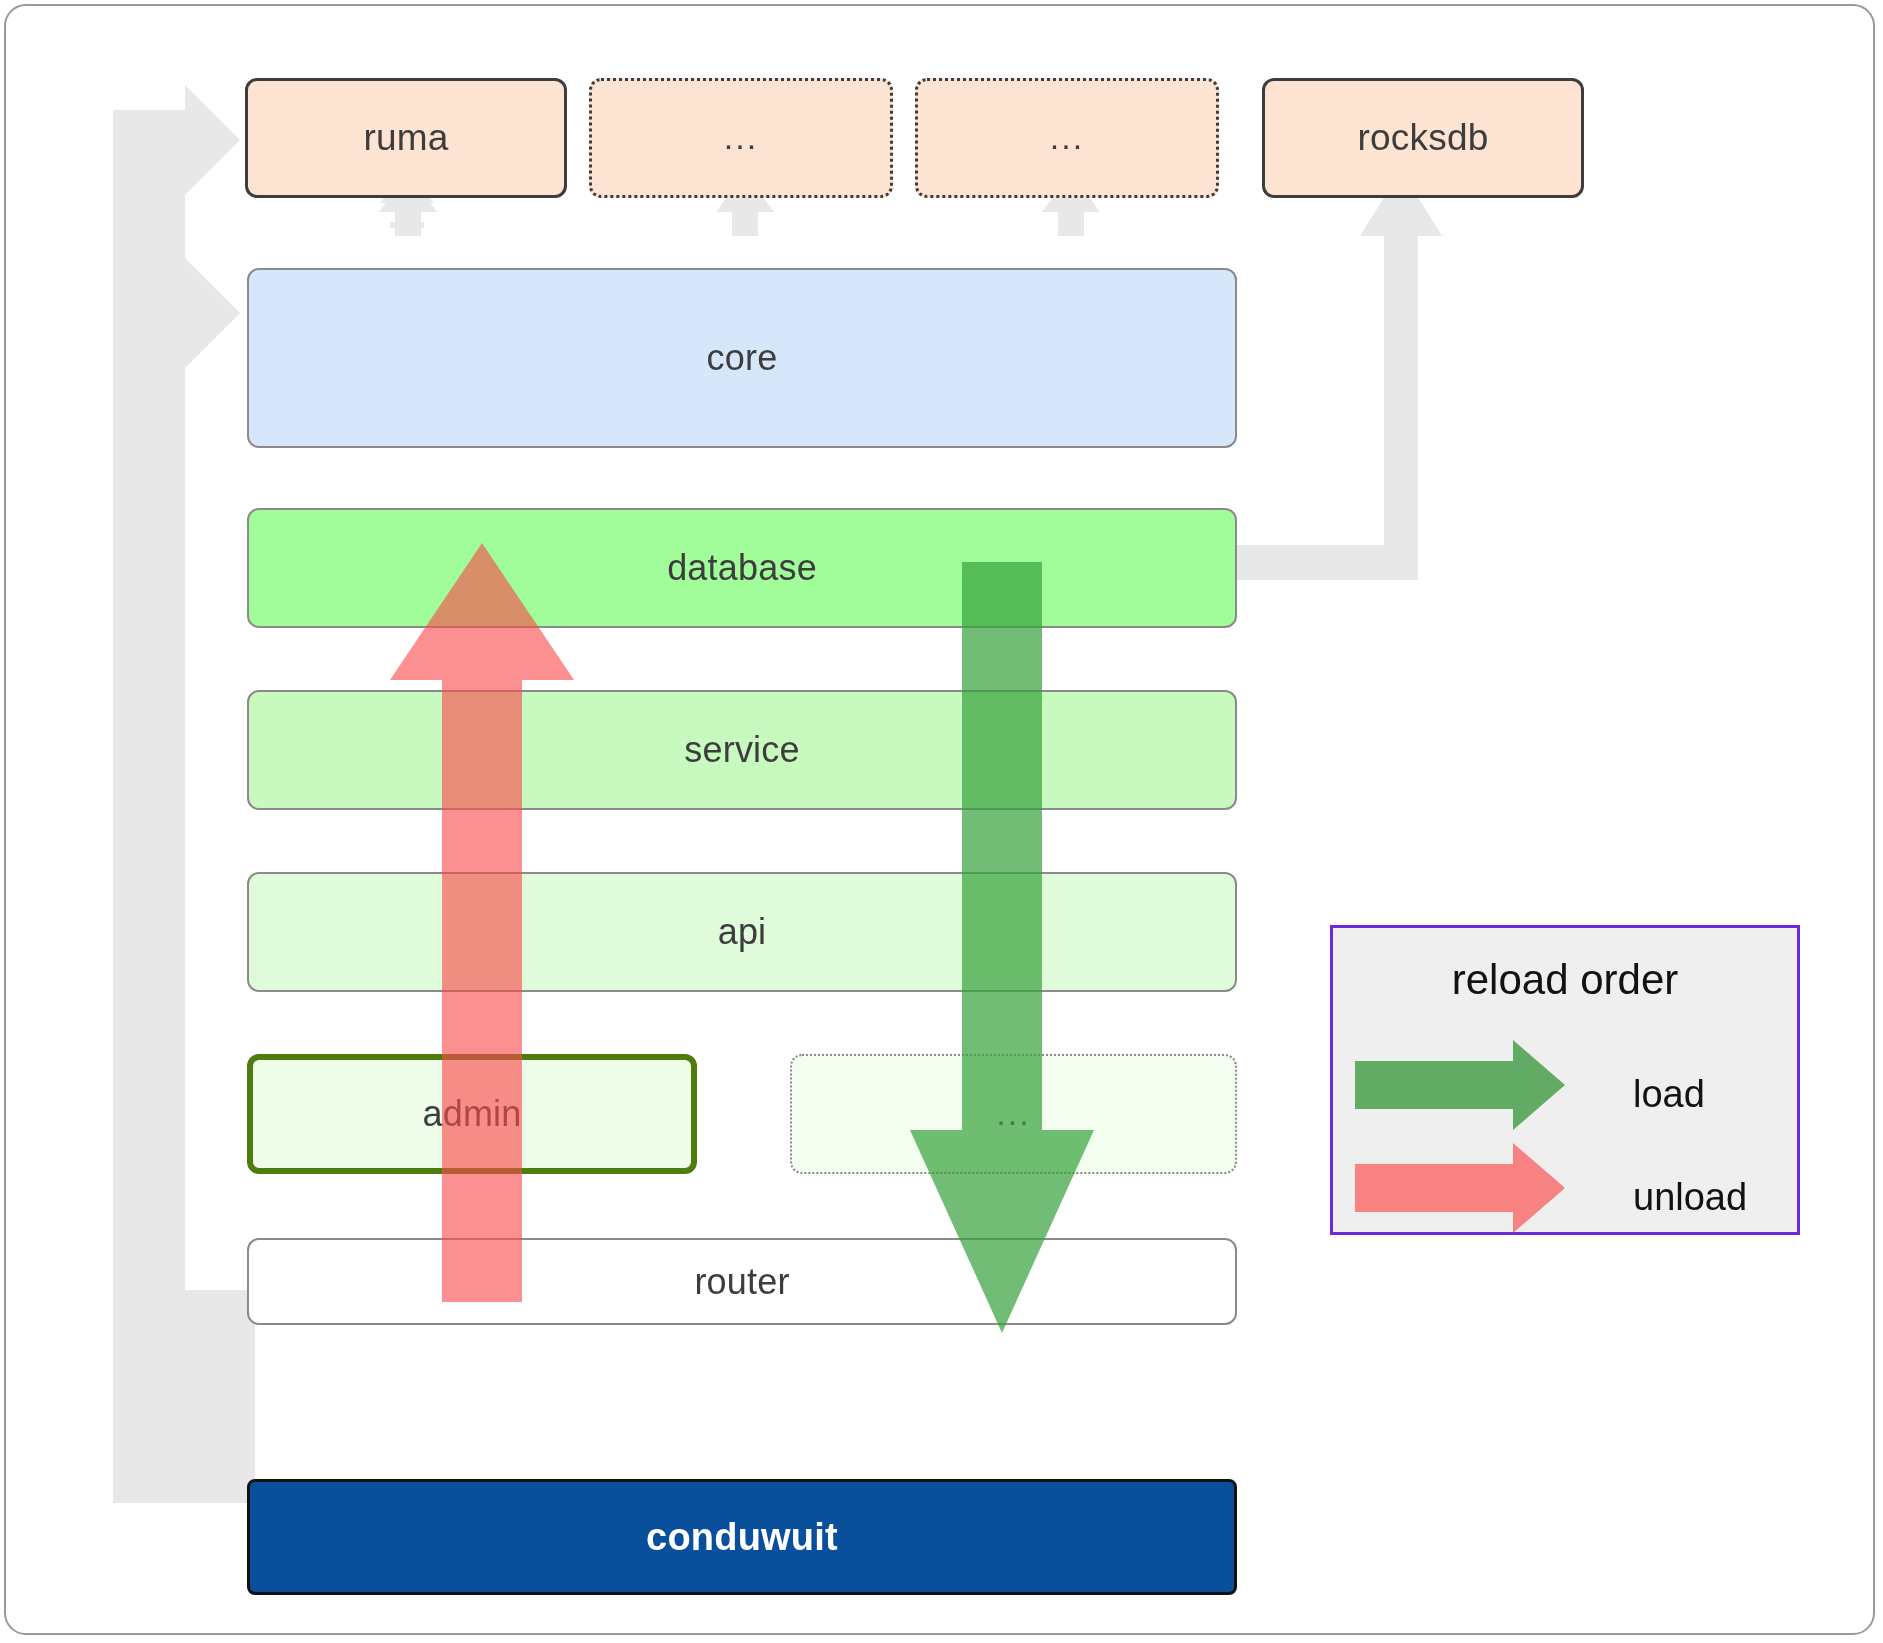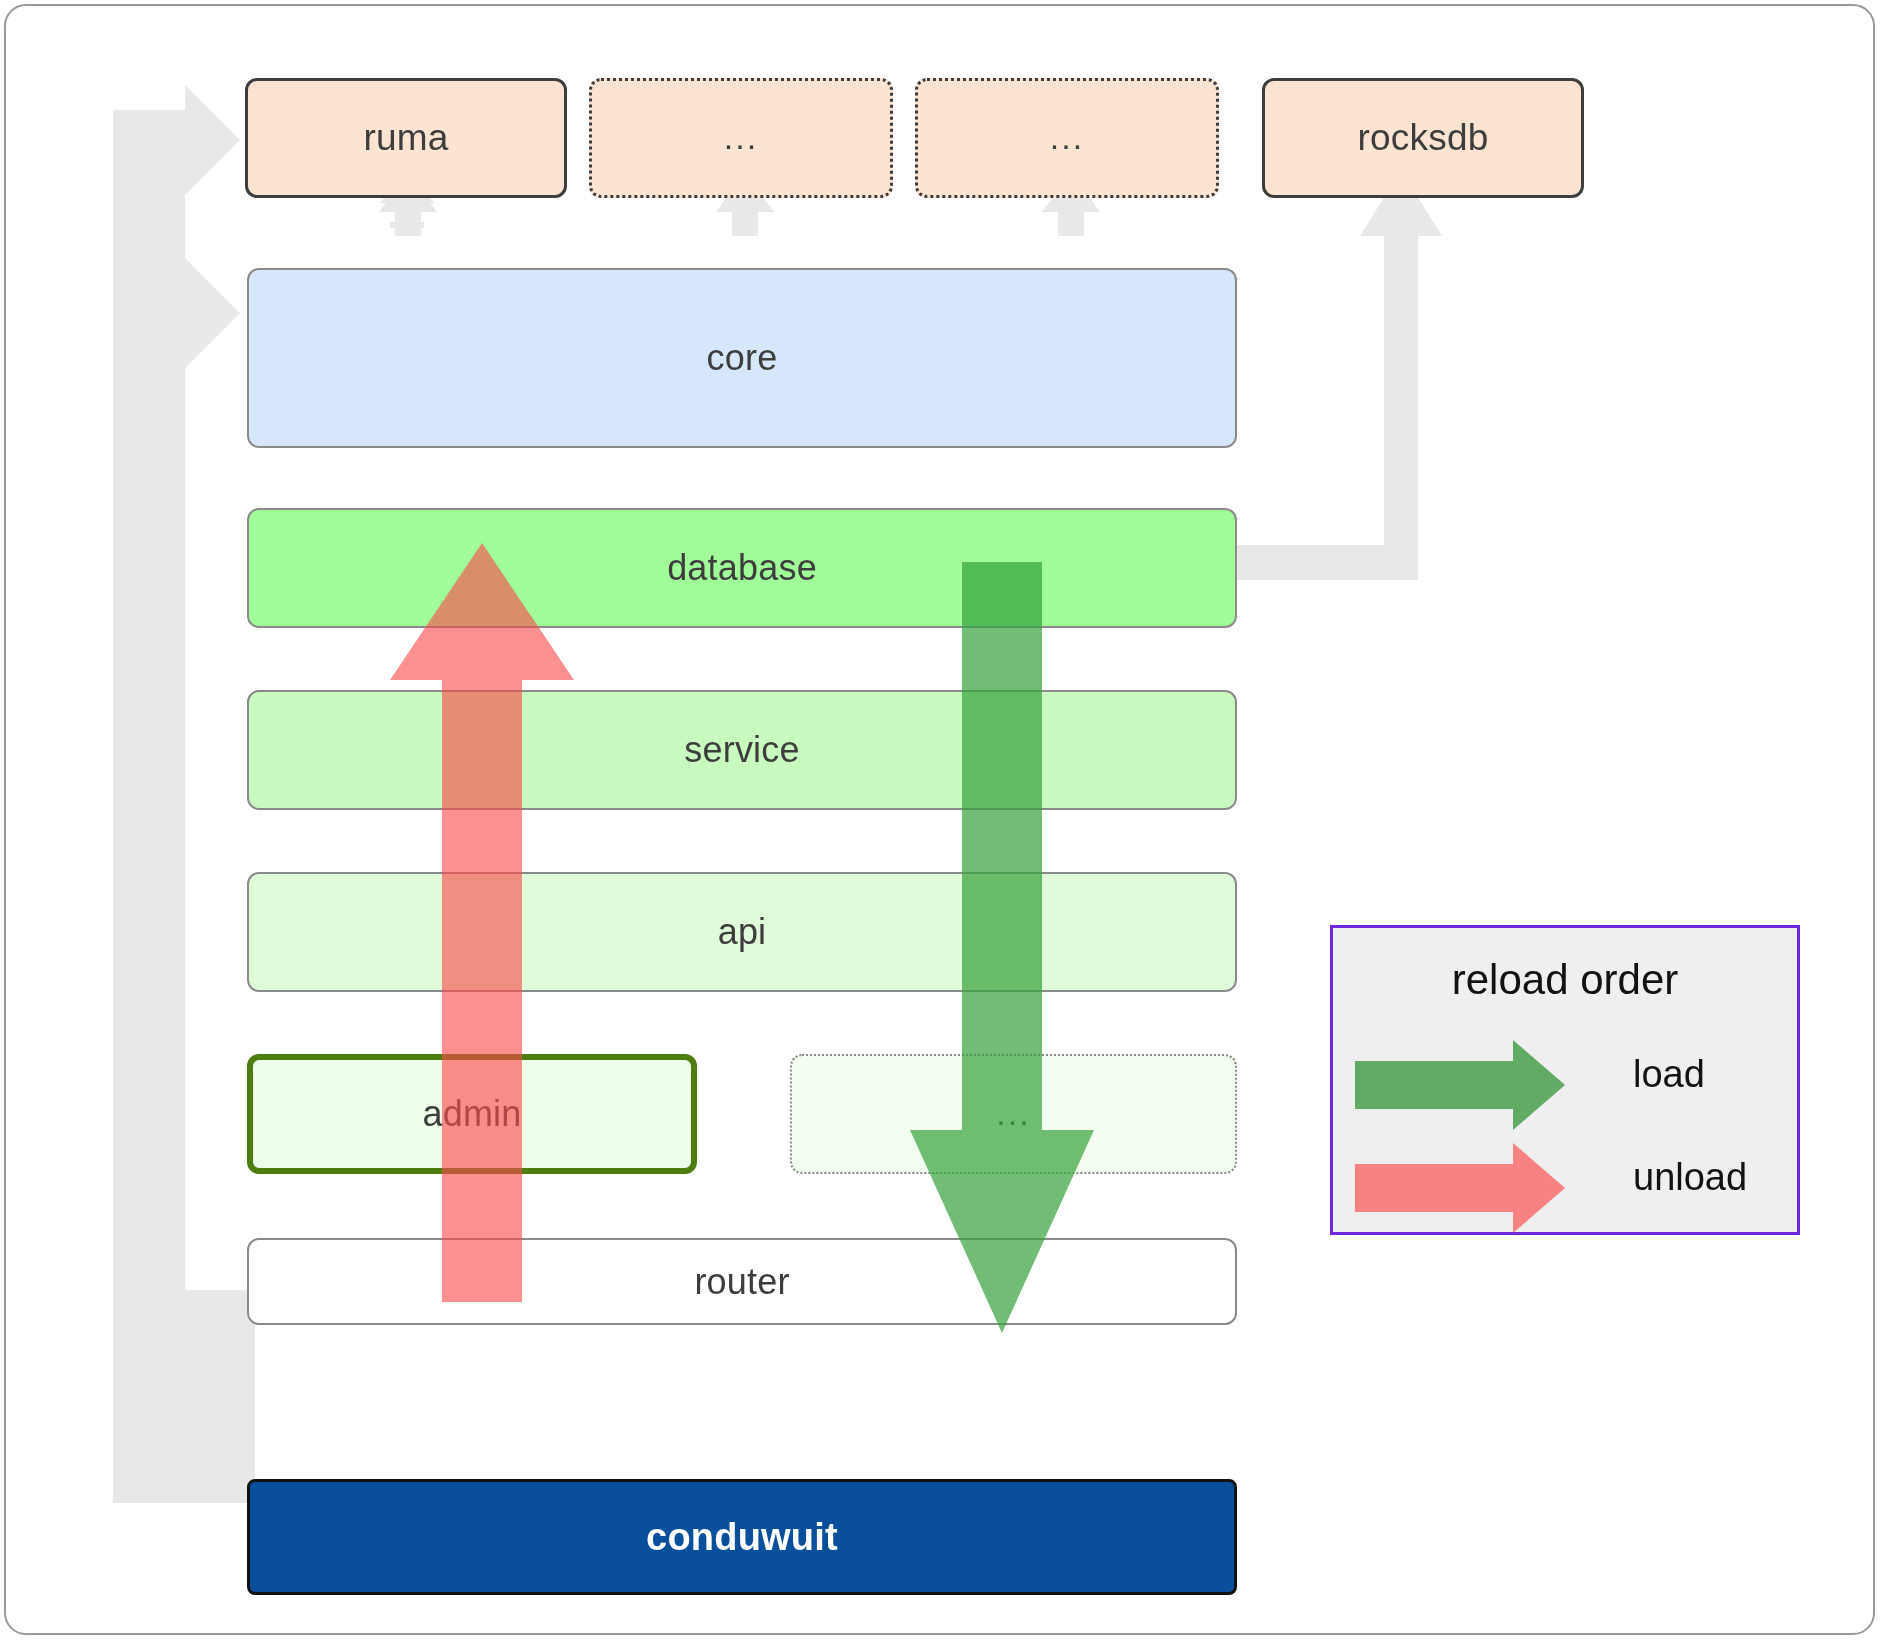--- a/index.html
+++ b/index.html
@@ -115,20 +115,21 @@
     top: 28px;
     width: 100%;
     text-align: center;
     font-size: 42px;
     color: #121212;
   }
   .legend-label {
     position: absolute;
     font-size: 38px;
     color: #121212;
+    margin-top: 20px;
   }
   #legend-load-label { left: 300px; top: 125px; }
   #legend-unload-label { left: 300px; top: 228px; }
 </style>
 </head>
 <body>
 
 <div id="canvas">
   <div id="frame"></div>
 

